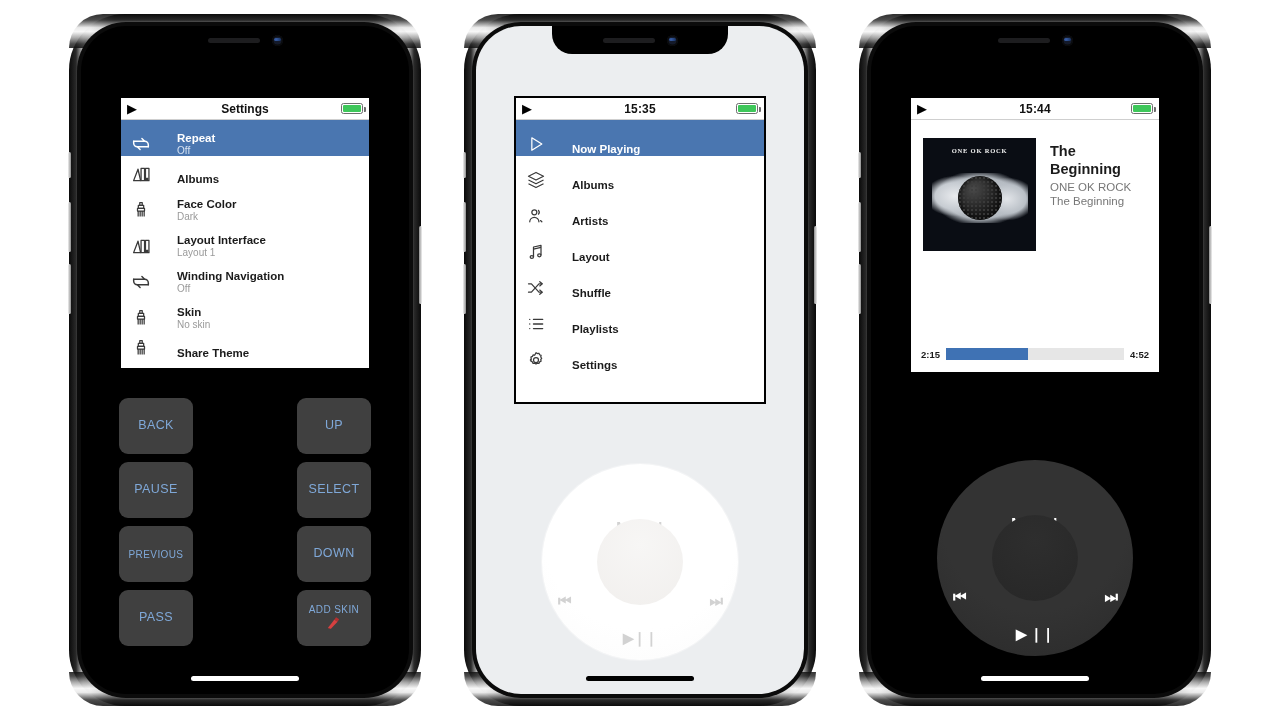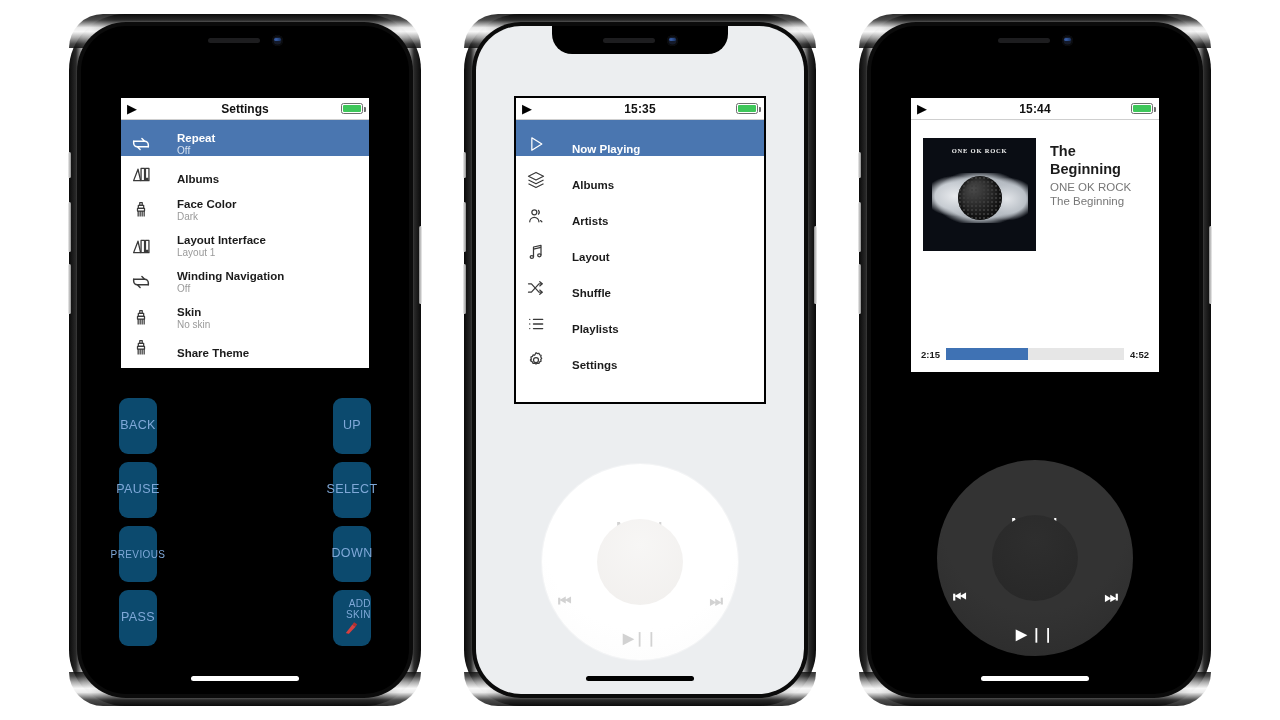--- a/index.html
+++ b/index.html
@@ -141,22 +141,22 @@
   .row.sel .lbl { color: #ffffff; }
   .row.sel .sub { color: #d6e2f1; }
   .row .ico svg { display:block; }
   .row .ico svg * { stroke: #3a3a3a; }
   .row.sel .ico svg * { stroke: #ffffff; }
 
   
   .keypad { position: absolute; left: 38px; right: 38px; top: 372px; }
   .kp-row { display: flex; justify-content: space-between; margin-bottom: 8px; }
   .key {
-    width: 38px; height: 56px; border-radius: 9px;
-    background: #0c4a6e;
+    width: 74px; height: 56px; border-radius: 9px;
+    background: #404040;
     display: flex; align-items: center; justify-content: center;
     text-align: center; line-height: 1.1;
     color: #7fa8d8; font-size: 12.5px; letter-spacing: .4px;
     flex-direction: column;
   }
   .key.small { font-size: 10px; text-align: right; }
   .key .pencil { font-size: 13px; margin-top: 2px; transform: rotate(-10deg); }
 
   
   .wheel { position: absolute; left: 50%; transform: translateX(-50%);

